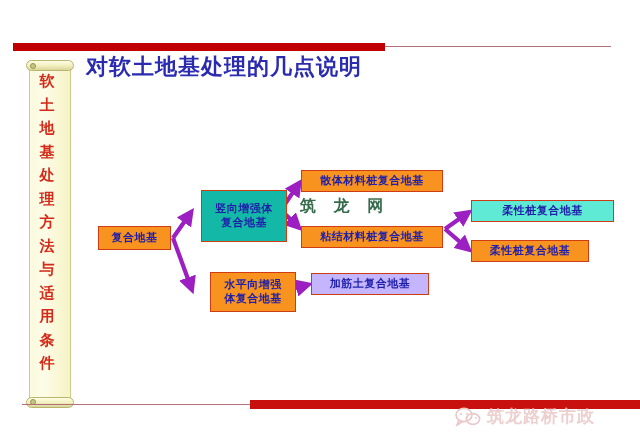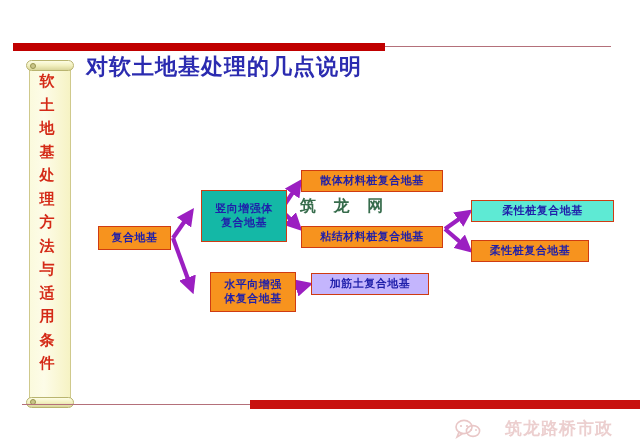--- a/index.html
+++ b/index.html
@@ -115,23 +115,22 @@
   .rule-thin-bot{
     position:absolute;left:22px;top:404px;width:228px;height:1px;
     background:#b4707a;
   }
   .rule-thick-bot{
     position:absolute;left:250px;top:400px;width:390px;height:9px;
     background:#c8110f;
   }
   .brand{
     position:absolute;left:455px;top:405px;
-    display:flex;align-items:center;gap:24px;
+    display:flex;align-items:center;gap:6px;
     z-index:4;
-    margin-top:12px;
   }
   .brand-name{
     font-size:17px;font-weight:bold;color:#e9c7c7;
     letter-spacing:1px;
     font-family:"DejaVu Serif","Liberation Serif",serif;
     white-space:nowrap;
     opacity:.85;
   }
 </style>
 </head>

